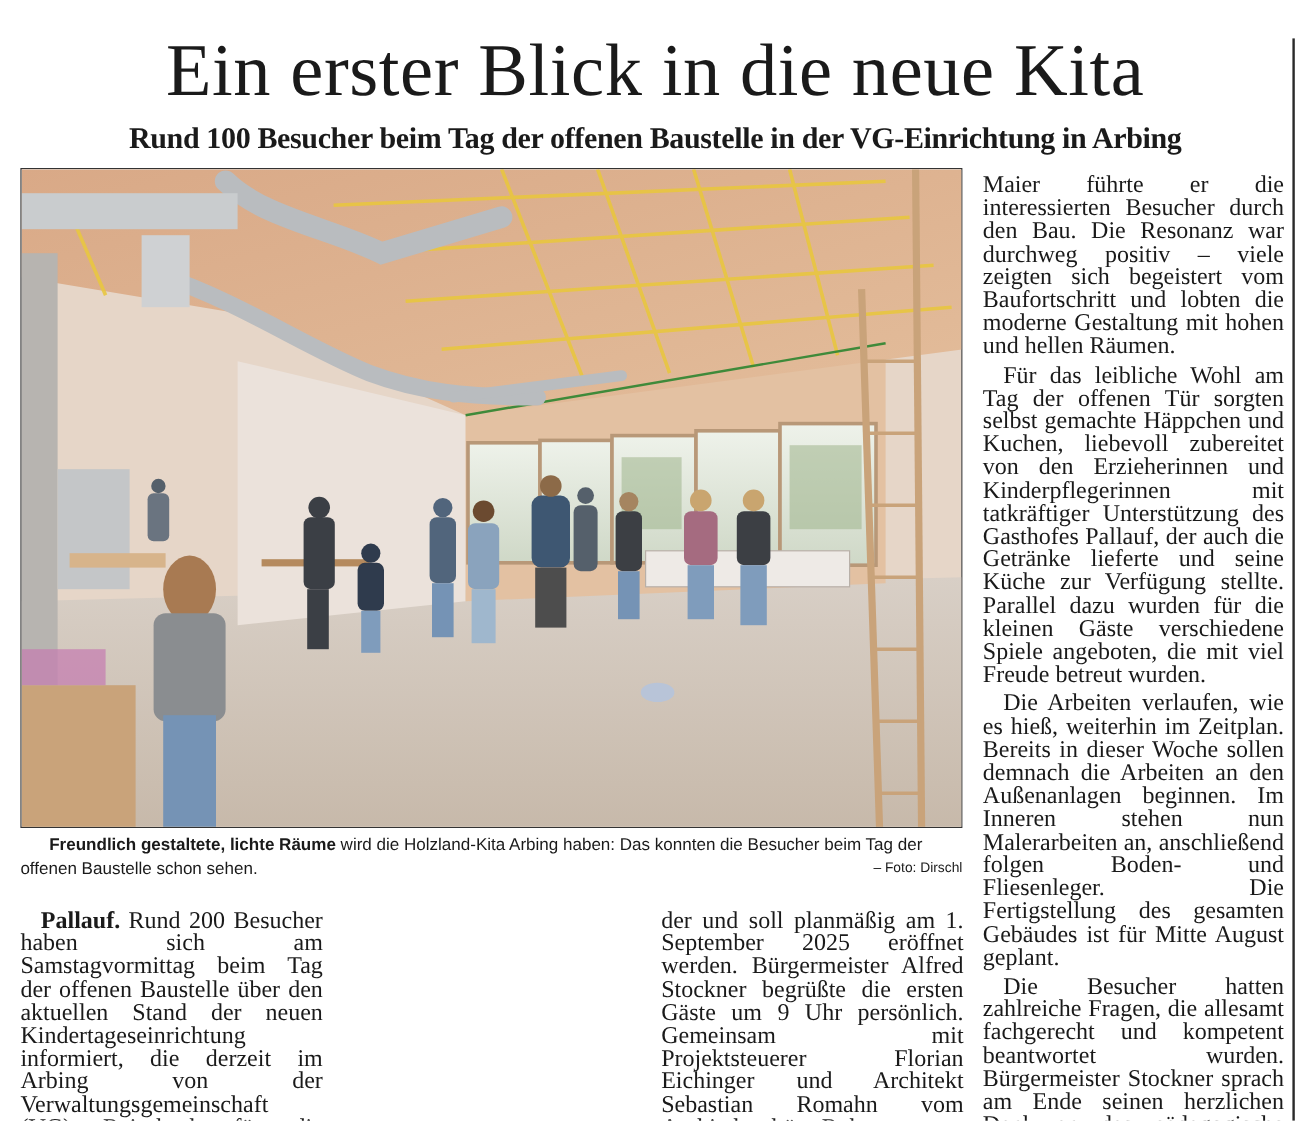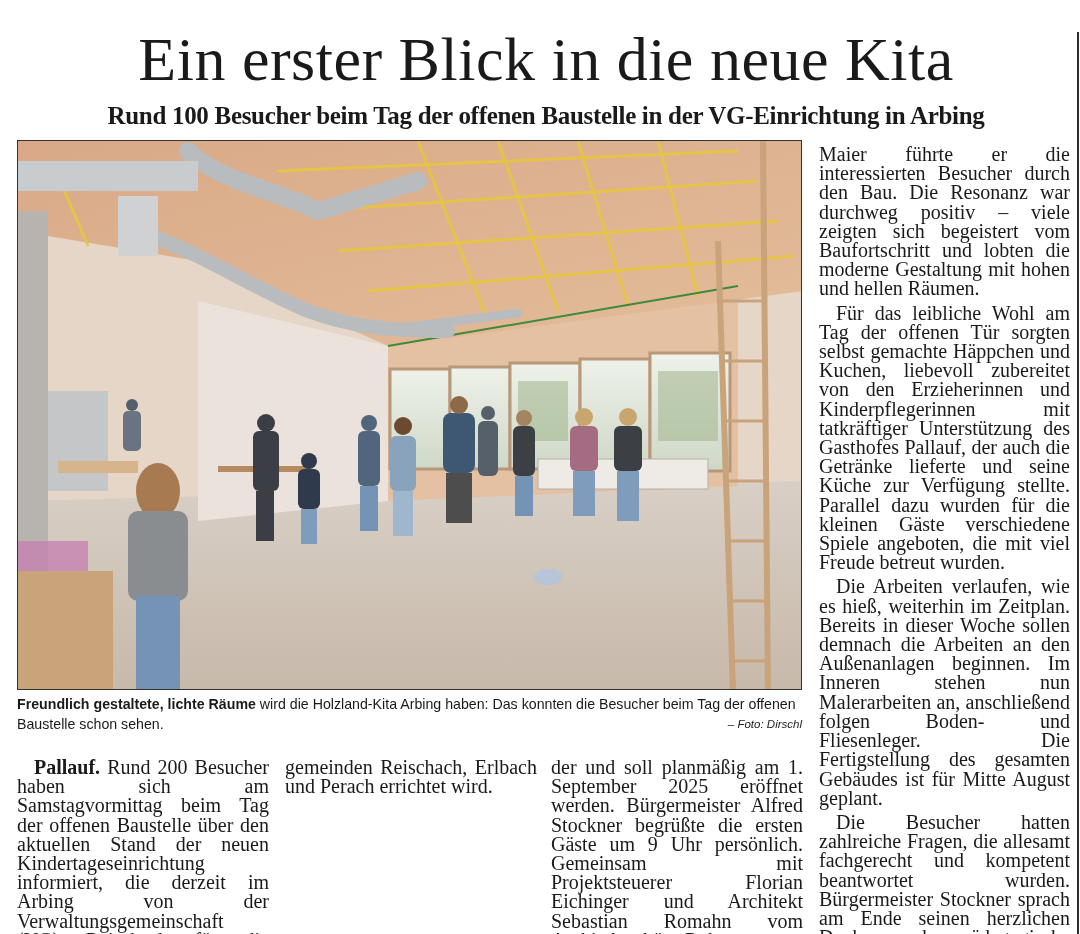--- a/index.html
+++ b/index.html
@@ -4,22 +4,22 @@
 <style>
   html,body{margin:0;padding:0;background:#fff;}
   body{width:1080px;height:934px;position:relative;overflow:hidden;color:#1a1a1a;}
   .serif{font-family:"Liberation Serif","DejaVu Serif",serif;}
   .sans{font-family:"Liberation Sans","DejaVu Sans",sans-serif;}
   #headline{position:absolute;left:0;top:22px;width:1092px;text-align:center;font-size:62px;line-height:74px;font-weight:normal;letter-spacing:0.5px;margin:0;}
   #subhead{position:absolute;left:0;top:100px;width:1092px;text-align:center;font-size:25px;line-height:32px;letter-spacing:-0.3px;margin:0;}
   #right-rule{position:absolute;left:1077px;top:32px;width:2px;height:902px;background:#2a2a2a;}
   #photo{position:absolute;left:17px;top:140px;width:785px;height:550px;overflow:hidden;border:1px solid #333;box-sizing:border-box;}
   #caption{position:absolute;left:17px;top:694px;width:785px;font-size:14.2px;line-height:20px;}
-  #caption b{font-weight:bold;}
-  #credit{position:absolute;right:0;bottom:0;font-size:11.5px;font-style:italic;}
+  #caption b{font-weight:bold;margin-left:24px;}
+  #credit{position:absolute;right:0;bottom:0;font-size:11.5px;}
   .col{position:absolute;font-size:20px;line-height:19.2px;text-align:justify;hyphens:manual;font-family:Liberation Serif, serif;}
   .col p{margin:0;text-indent:17px;}
   .col p.noind{text-indent:0;}
   .col p + p{margin-top:5px;}
   #col1{left:17px;top:758px;width:252px;}
   #col2{left:285px;top:758px;width:252px;}
   #col3{left:551px;top:758px;width:252px;}
   #col4{left:819px;top:145px;width:251px;}
   #col4 .last{text-align:justify;text-align-last:justify;}
   .dateline{font-weight:bold;}
@@ -176,21 +176,20 @@
 <div id="caption" class="sans">
   <b>Freundlich gestaltete, lichte Räume</b><span> wird die Holzland-Kita Arbing haben: Das konnten die Besucher beim Tag der offenen Baustelle schon sehen.</span>
   <span id="credit">– Foto: Dirschl</span>
 </div>
 
 <div id="col1" class="col serif">
   <p><span class="dateline">Pallauf.</span><span> Rund 200 Besucher haben sich am Samstagvormittag beim Tag der offenen Baustelle über den aktuellen Stand der neuen Kindertageseinrichtung informiert, die derzeit im Arbing von der Verwaltungsgemeinschaft (VG) Reischach für die Mitglieds-</span></p>
 </div>
 
 <div id="col2" class="col serif">
-  <p class="noind">gemeinden Reischach, Erlbach und Perach errichtet wird.</p>
 </div>
 
 <div id="col3" class="col serif">
   <p class="noind">der und soll planmäßig am 1. September 2025 eröffnet werden. Bürgermeister Alfred Stockner begrüßte die ersten Gäste um 9 Uhr persönlich. Gemeinsam mit Projektsteuerer Florian Eichinger und Architekt Sebastian Romahn vom Architekturbüro Robert</p>
 </div>
 
 <div id="col4" class="col serif">
   <p class="noind">Maier führte er die interessierten Besucher durch den Bau. Die Resonanz war durchweg positiv – viele zeigten sich begeistert vom Baufortschritt und lobten die moderne Gestaltung mit hohen und hellen Räumen.</p>
   <p>Für das leibliche Wohl am Tag der offenen Tür sorgten selbst gemachte Häppchen und Kuchen, liebevoll zubereitet von den Erzieherinnen und Kinderpflegerinnen mit tatkräftiger Unterstützung des Gasthofes Pallauf, der auch die Getränke lieferte und seine Küche zur Verfügung stellte. Parallel dazu wurden für die kleinen Gäste verschiedene Spiele angeboten, die mit viel Freude betreut wurden.</p>
   <p>Die Arbeiten verlaufen, wie es hieß, weiterhin im Zeitplan. Bereits in dieser Woche sollen demnach die Arbeiten an den Außenanlagen beginnen. Im Inneren stehen nun Malerarbeiten an, anschließend folgen Boden- und Fliesenleger. Die Fertigstellung des gesamten Gebäudes ist für Mitte August geplant.</p>

